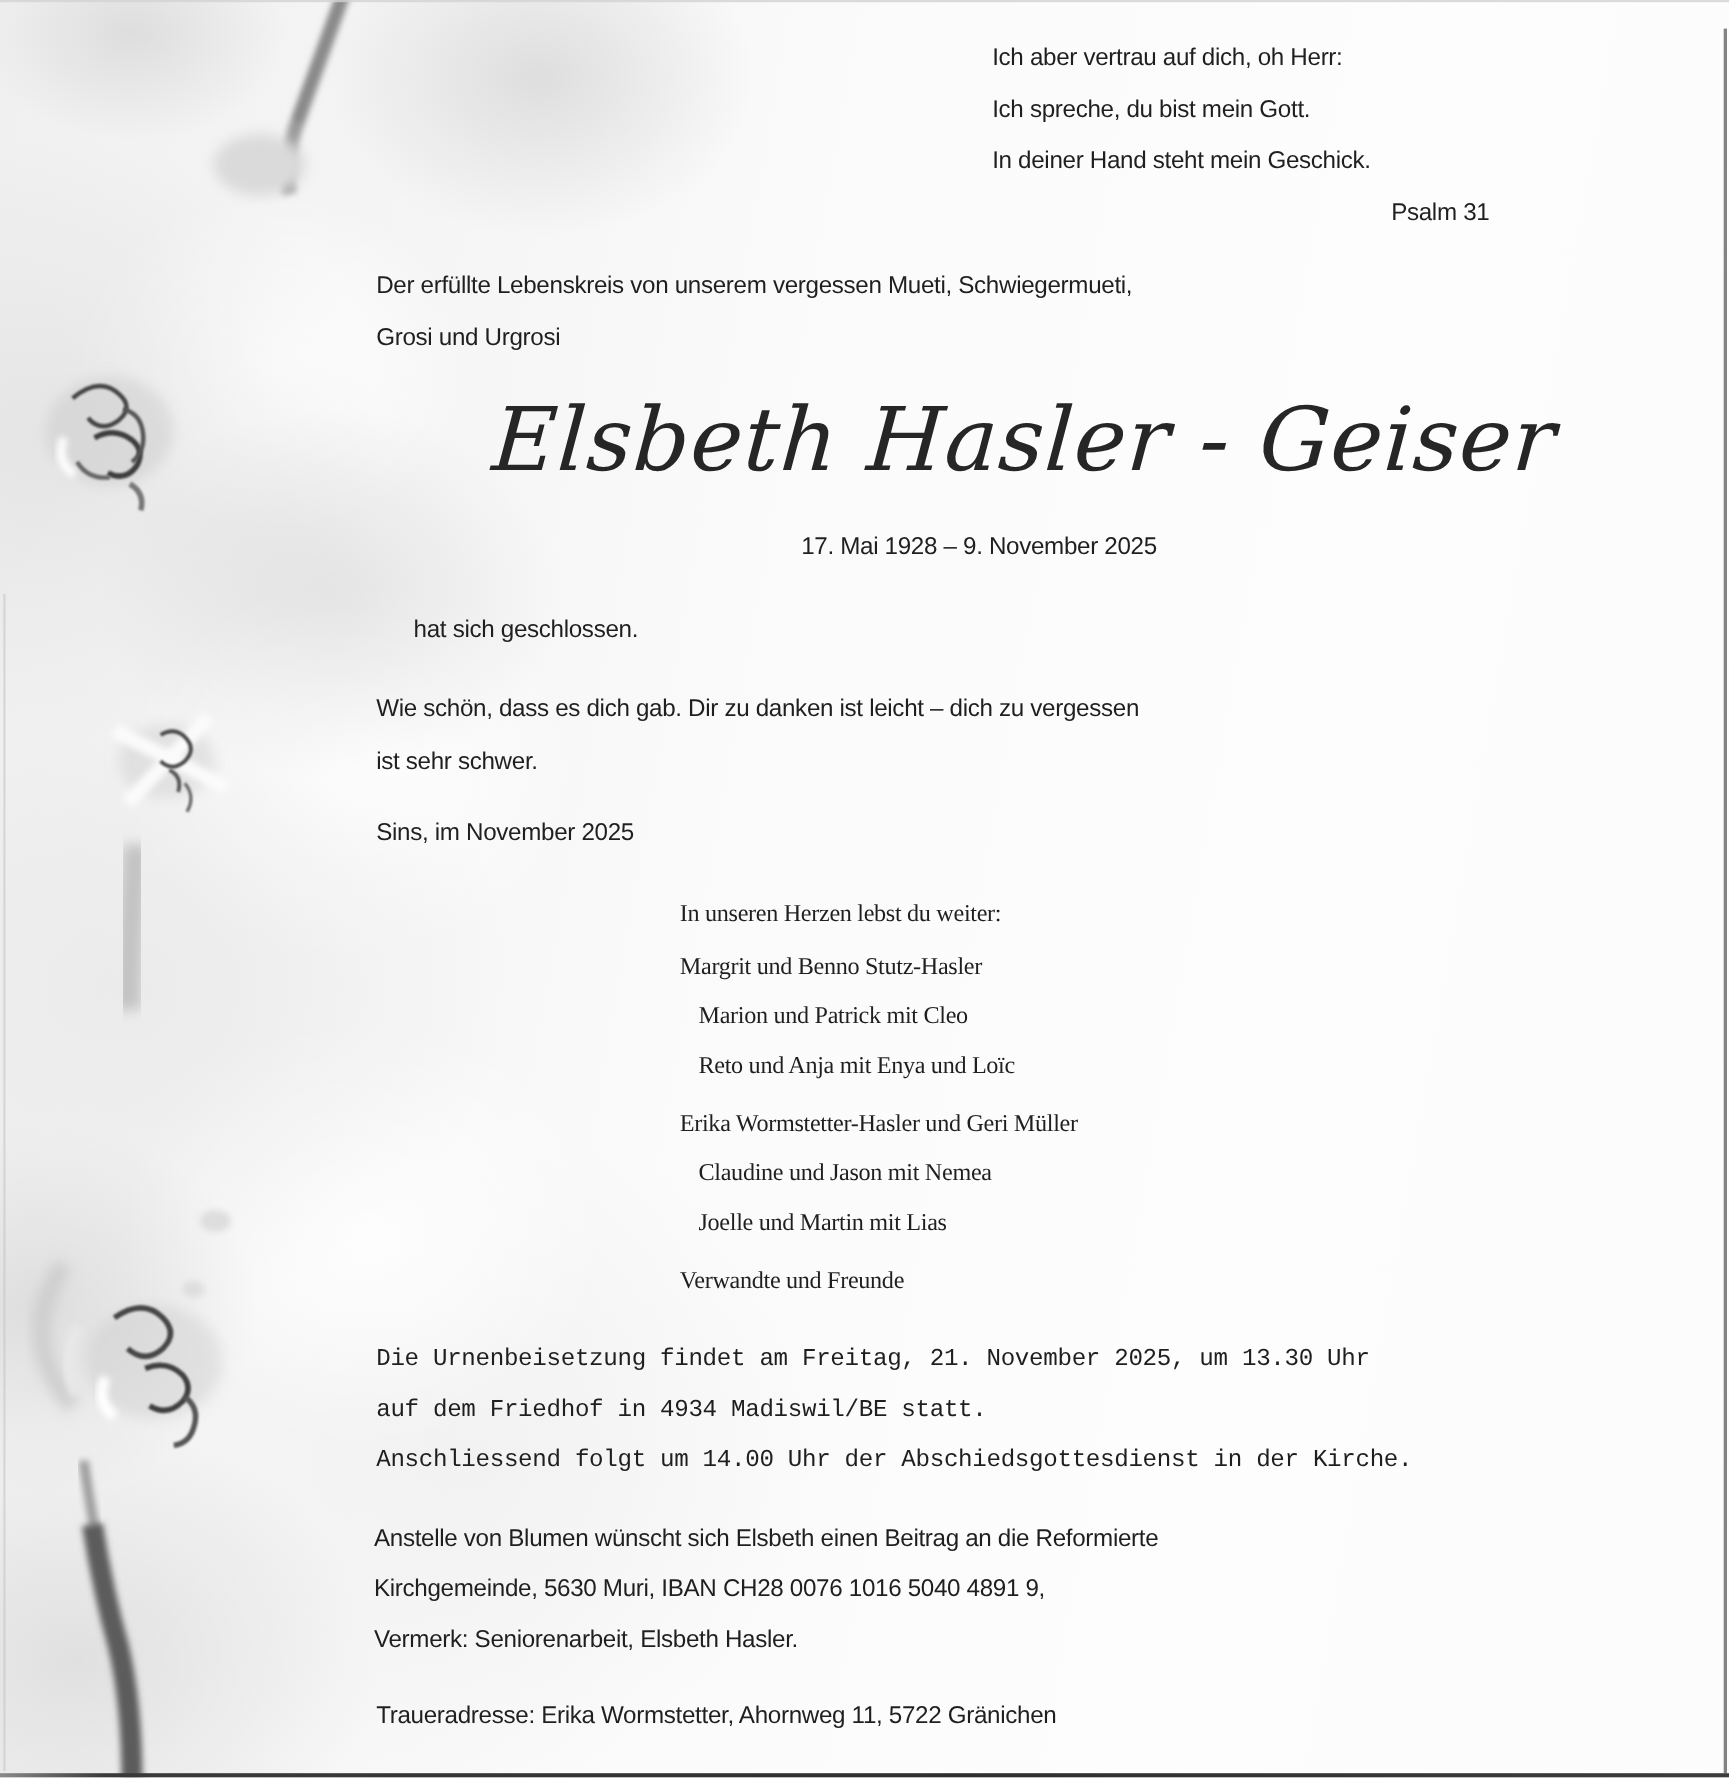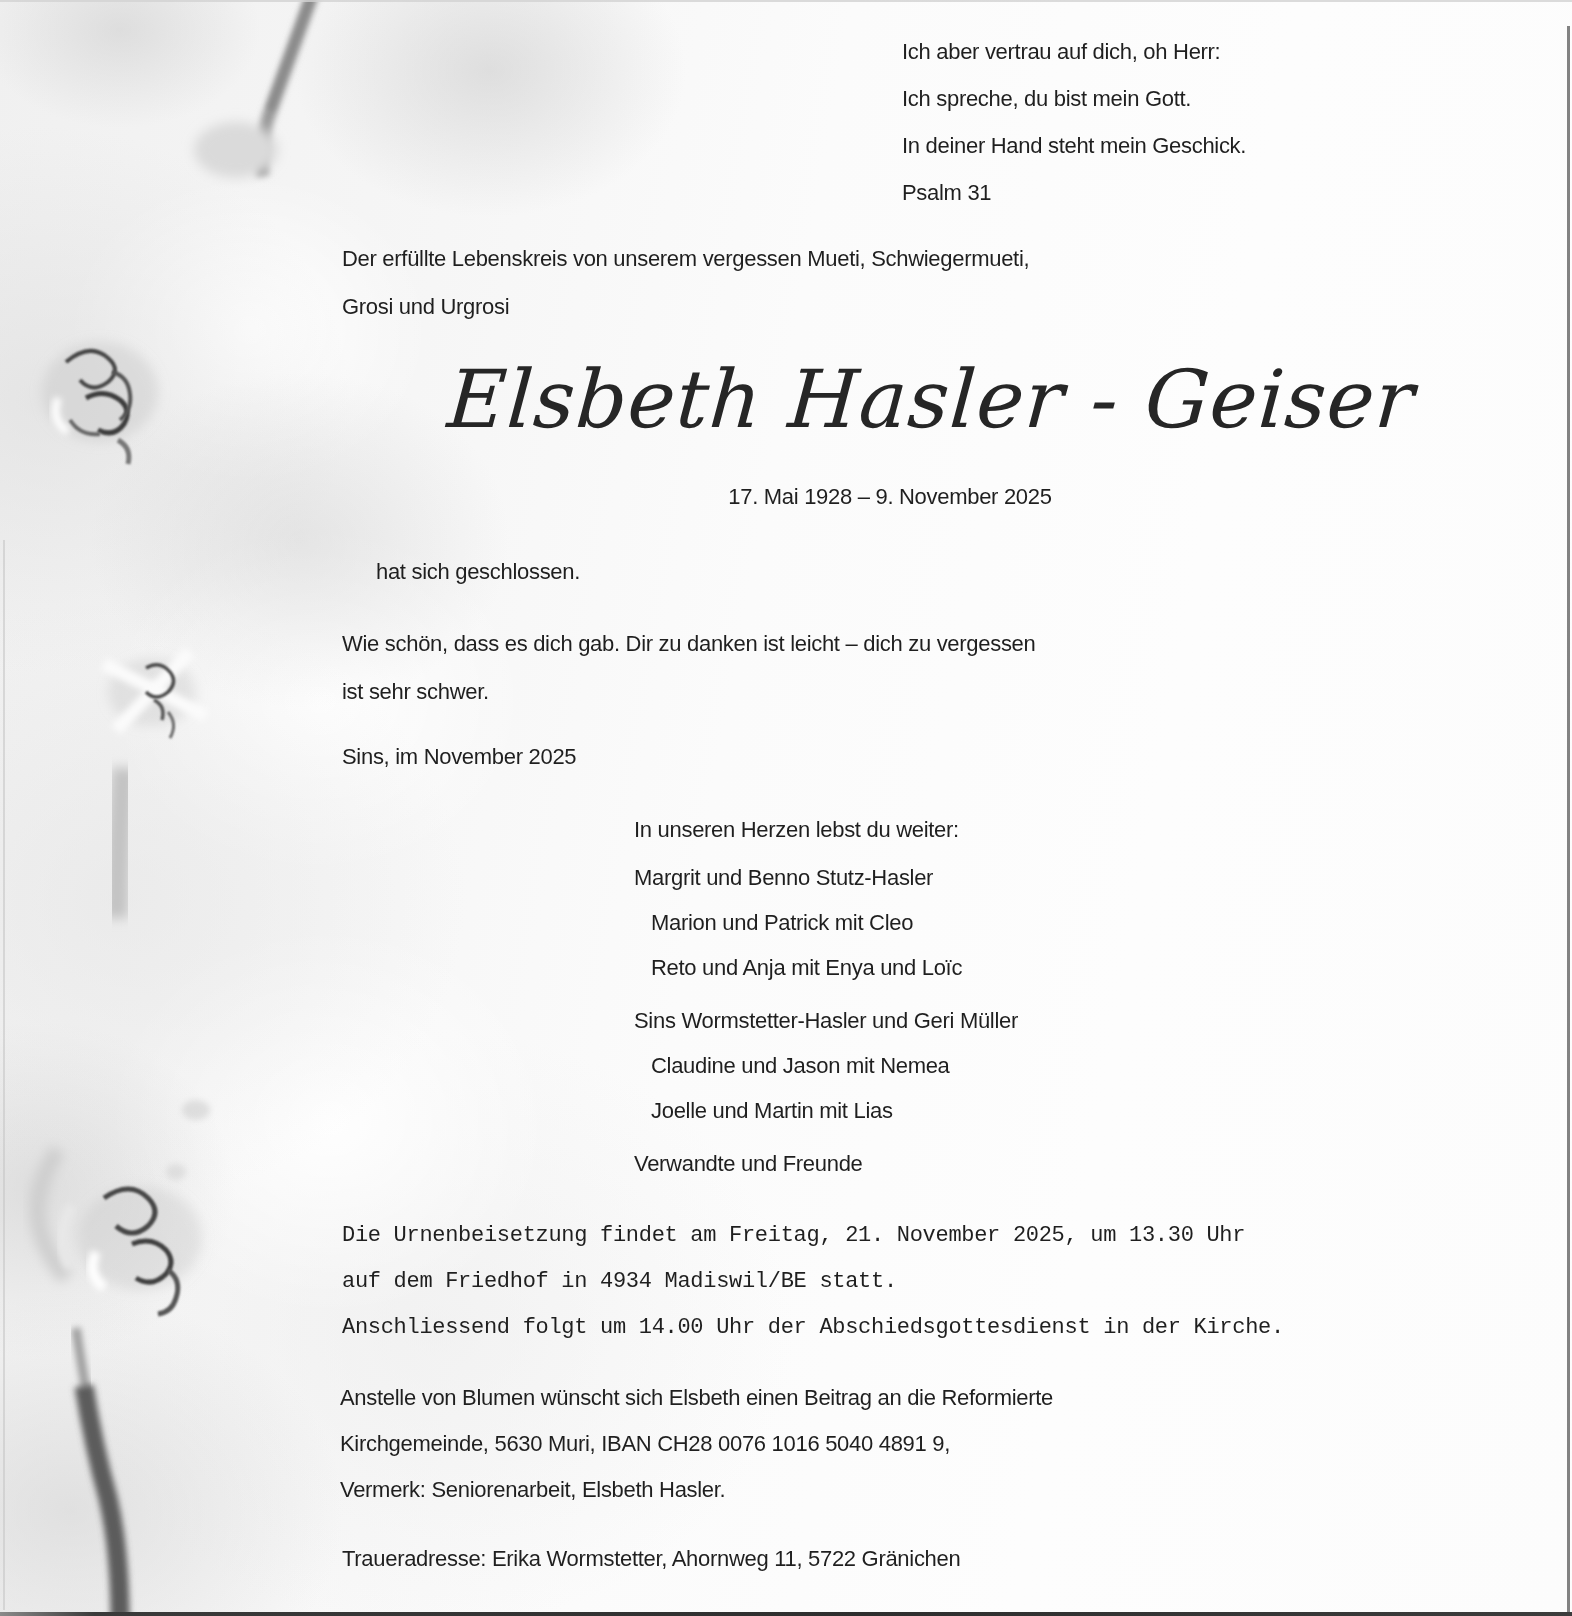--- a/index.html
+++ b/index.html
@@ -28,30 +28,30 @@
   .backdrop svg{position:absolute;left:0;top:0;}
   
   .edge-top{position:absolute;left:0;top:0;width:100%;height:2px;background:#d2d2d2;opacity:.8;z-index:3;}
   .edge-right{position:absolute;right:2px;top:26px;bottom:4px;width:3px;background:#5a5a5a;opacity:.75;z-index:3;}
   .edge-bottom{position:absolute;left:0;bottom:0;width:100%;height:4px;z-index:3;
     background:linear-gradient(90deg,#8a8a8a 0%,#3a3a3a 6%,#2e2e2e 55%,#3c3c3c 100%);}
   .edge-left{position:absolute;left:3px;top:540px;bottom:6px;width:2px;background:#c7c7c7;opacity:.6;z-index:3;}
   
   .blk{position:absolute;z-index:2;font-size:22px;line-height:47px;letter-spacing:-0.3px;white-space:nowrap;}
   .psalm{left:902px;top:28px;width:452px;}
-  .psalm .attr{text-align:left;}
+  .psalm .attr{text-align:right;}
   .intro{left:342px;top:235px;line-height:48px;}
   .name-blk{left:448px;top:344px;width:884px;text-align:center;
     font-family:"DejaVu Serif","Liberation Serif",serif;font-style:italic;
     font-size:80px;line-height:112px;letter-spacing:1px;color:#262626;transform:skewX(-4deg);}
   .dates{left:448px;top:473px;width:884px;text-align:center;}
   .closing{left:342px;top:548px;margin-left:34px;}
   .quote{left:342px;top:620px;line-height:48px;}
   .place{left:342px;top:733px;}
-  .family{left:634px;top:807px;line-height:45px;}
+  .family{left:618px;top:807px;line-height:45px;font-family:Liberation Serif, serif;}
   .family .heading{margin-bottom:3px;}
   .family .ind{padding-left:17px;}
   .family .gap{margin-top:8px;}
   .funeral{left:342px;top:1213px;line-height:46px;font-family:Liberation Mono, monospace;}
   .donation{left:340px;top:1375px;line-height:46px;}
   .address{left:342px;top:1535px;}
 </style>
 </head>
 <body>
 
@@ -143,21 +143,21 @@
   <div>ist sehr schwer.</div>
 </div>
 
 <div class="blk place">Sins, im November 2025</div>
 
 <div class="blk family">
   <div class="heading">In unseren Herzen lebst du weiter:</div>
   <div>Margrit und Benno Stutz-Hasler</div>
   <div class="ind">Marion und Patrick mit Cleo</div>
   <div class="ind">Reto und Anja mit Enya und Loïc</div>
-  <div class="gap">Sins Wormstetter-Hasler und Geri Müller</div>
+  <div class="gap">Erika Wormstetter-Hasler und Geri Müller</div>
   <div class="ind">Claudine und Jason mit Nemea</div>
   <div class="ind">Joelle und Martin mit Lias</div>
   <div class="gap">Verwandte und Freunde</div>
 </div>
 
 <div class="blk funeral">
   <div>Die Urnenbeisetzung findet am Freitag, 21. November 2025, um 13.30 Uhr</div>
   <div>auf dem Friedhof in 4934 Madiswil/BE statt.</div>
   <div>Anschliessend folgt um 14.00 Uhr der Abschiedsgottesdienst in der Kirche.</div>
 </div>

